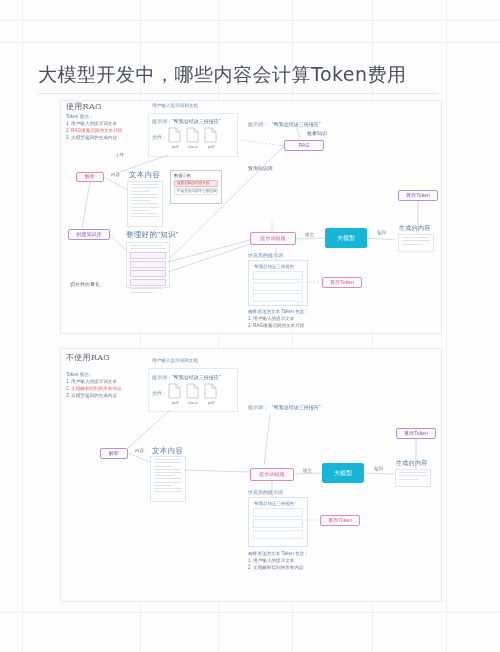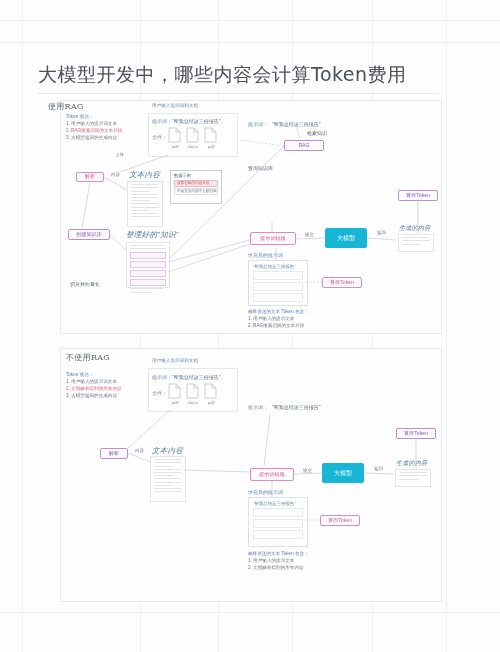--- a/index.html
+++ b/index.html
@@ -80,21 +80,21 @@
     position:absolute;
     font-size:5px;
     color:#5d6473;
     line-height:1.35;
     white-space:nowrap;
   }
   .lbl-blue{color:#5a7fa8;}
   .lbl-title-cn{
     position:absolute;
     font-size:7.5px;color:#54759b;
-    letter-spacing:.3px;white-space:nowrap;font-style:italic;
+    letter-spacing:.3px;white-space:nowrap;
   }
   .tokenlist{
     position:absolute;
     font-size:4.6px;line-height:1.5;
     color:#6a7180;
     white-space:nowrap;
   }
   .tokenlist .red{color:#d4636b;}
   .tokenlist .hd{color:#5a7fa8;}
   
@@ -193,21 +193,21 @@
   <div class="grid-v" style="left:446px;"></div>
   <div class="grid-h" style="top:20px;"></div>
   <div class="grid-h" style="top:42px;"></div>
   <div class="grid-h" style="top:612px;"></div>
 
   <div id="title">大模型开发中，哪些内容会计算Token费用</div>
   <div id="title-rule"></div>
 
   <div class="section" style="left:60px;top:100px;width:380px;height:232px;"></div>
 
-  <div class="section-label" style="left:48px;top:101px;font-size:8px;">使用RAG</div>
+  <div class="section-label" style="left:66px;top:101px;font-size:8px;">使用RAG</div>
 
   <div class="tokenlist" style="left:66px;top:114px;">
     <div class="hd">Token 预估：</div>
     <div>1. 用户输入的提示词文本</div>
     <div class="red">2. RAG搜索召回的文本片段</div>
     <div>3. 大模型返回的生成内容</div>
   </div>
 
   <div class="card" style="left:148px;top:113px;width:88px;height:42px;"></div>
   <div class="card-title" style="left:152px;top:103px;">用户输入提示词和文档</div>

